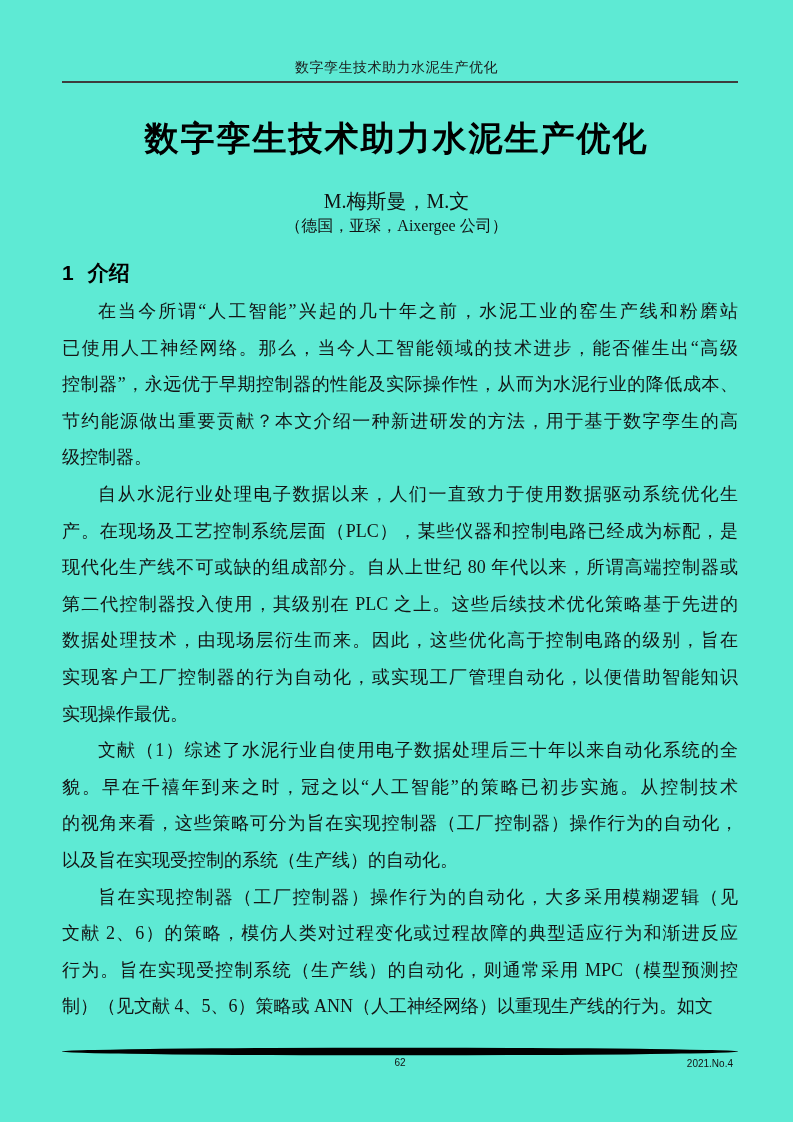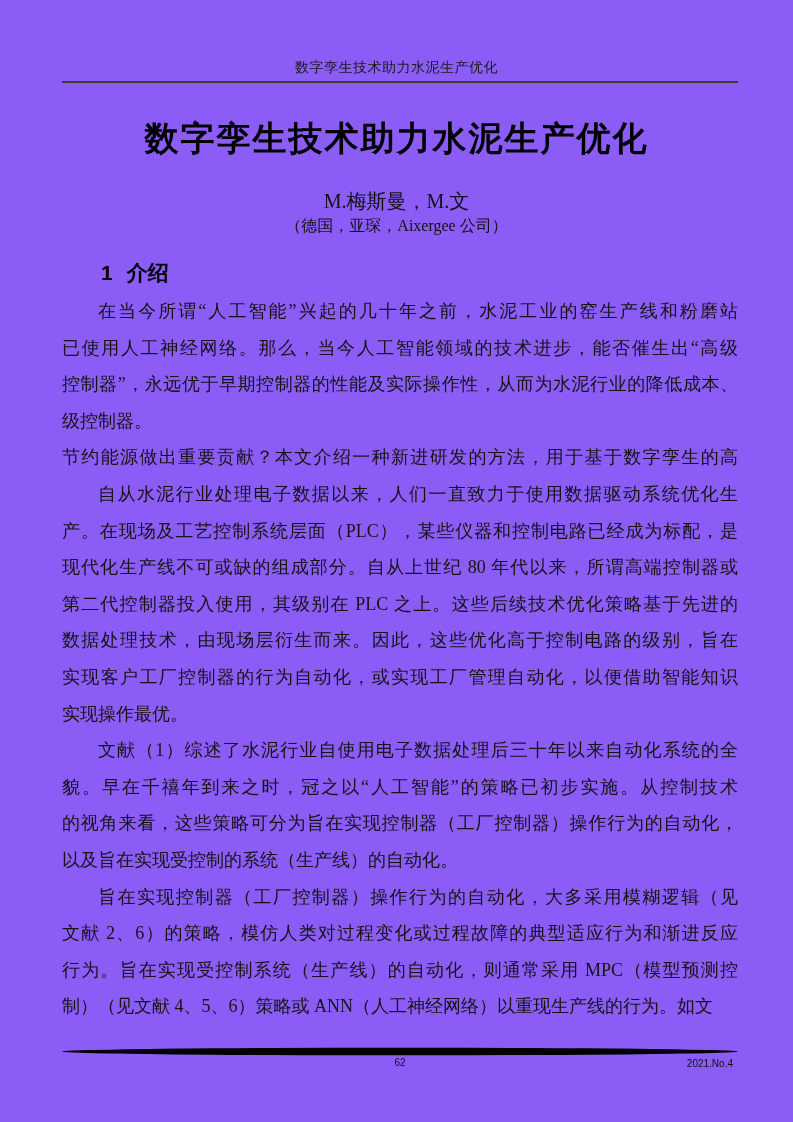--- a/index.html
+++ b/index.html
@@ -5,21 +5,21 @@
   * { margin: 0; padding: 0; box-sizing: border-box; }
   html, body { background: #ffffff; }
   body {
     width: 793px;
     height: 1122px;
     position: relative;
     font-family: "Liberation Serif", "DejaVu Serif", serif;
     color: #111111;
     overflow: hidden;
   }
-  .page { position: absolute; inset: 0; background: #8b5cf6; }
+  .page { position: absolute; inset: 0; background: #5eead4; }
 
   
   .running-title {
     position: absolute;
     top: 58px; left: 0; width: 100%;
     text-align: center;
     font-size: 14px;
     line-height: 20px;
     letter-spacing: 0.5px;
     color: #1a1a1a;
@@ -62,21 +62,20 @@
 
   
   .section-heading {
     position: absolute;
     top: 258px; left: 62px; width: 676px;
     font-family: "Liberation Sans", "DejaVu Sans", sans-serif;
     font-size: 21px;
     font-weight: 700;
     line-height: 30px;
     color: #000000;
-    margin-left: 39px;
   }
   .section-heading .sec-num { margin-right: 14px; }
 
   
   .body-text {
     position: absolute;
     top: 293px; left: 62px; width: 676px;
   }
   .para { display: block; }
   .line {
@@ -127,22 +126,22 @@
 
   <h2 class="section-heading">
     <span class="sec-num">1</span><span>介绍</span>
   </h2>
 
   <div class="body-text">
       <div class="para">
         <div class="line first">在当今所谓“人工智能”兴起的几十年之前，水泥工业的窑生产线和粉磨站</div>
         <div class="line">已使用人工神经网络。那么，当今人工智能领域的技术进步，能否催生出“高级</div>
         <div class="line">控制器”，永远优于早期控制器的性能及实际操作性，从而为水泥行业的降低成本、</div>
+        <div class="line">节约能源做出重要贡献？本文介绍一种新进研发的方法，用于基于数字孪生的高</div>
         <div class="line last">级控制器。</div>
-        <div class="line">节约能源做出重要贡献？本文介绍一种新进研发的方法，用于基于数字孪生的高</div>
       </div>
       <div class="para">
         <div class="line first">自从水泥行业处理电子数据以来，人们一直致力于使用数据驱动系统优化生</div>
         <div class="line">产。在现场及工艺控制系统层面（PLC），某些仪器和控制电路已经成为标配，是</div>
         <div class="line">现代化生产线不可或缺的组成部分。自从上世纪 80 年代以来，所谓高端控制器或</div>
         <div class="line">第二代控制器投入使用，其级别在 PLC 之上。这些后续技术优化策略基于先进的</div>
         <div class="line">数据处理技术，由现场层衍生而来。因此，这些优化高于控制电路的级别，旨在</div>
         <div class="line">实现客户工厂控制器的行为自动化，或实现工厂管理自动化，以便借助智能知识</div>
         <div class="line last">实现操作最优。</div>
       </div>

